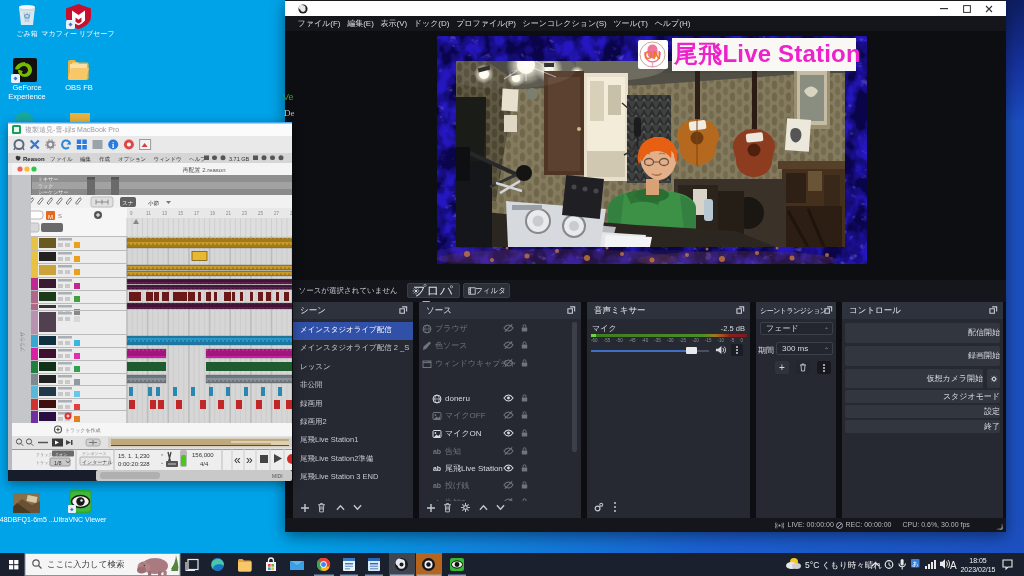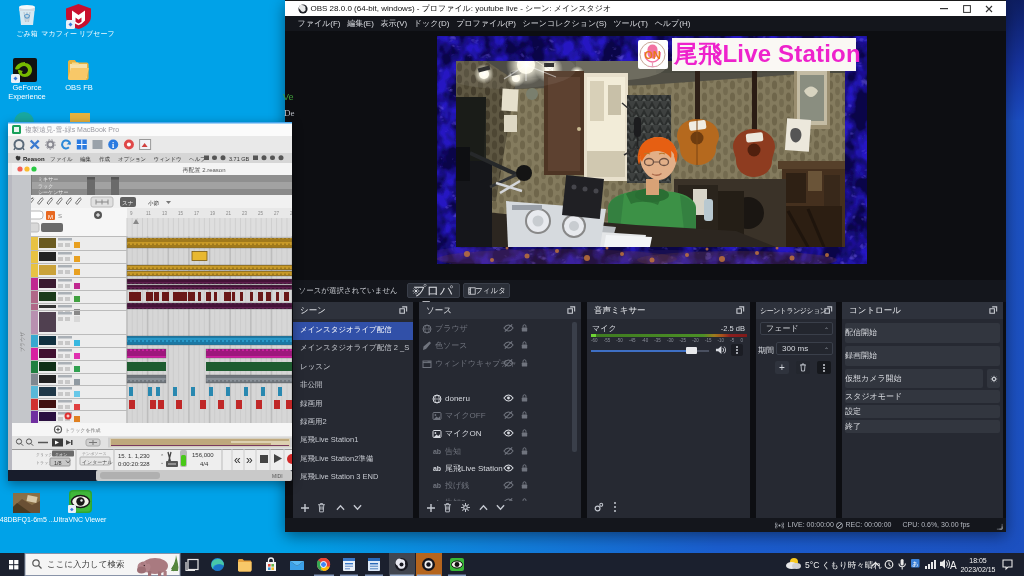--- a/index.html
+++ b/index.html
@@ -23,21 +23,21 @@
 #vnc{left:8px;top:122px;width:284px;height:359px;background:#e8e8e8;box-shadow:0 3px 10px rgba(0,0,0,.4);z-index:5}
 
 .sitem{position:absolute;left:0;width:120px;height:18px;color:#c6c9d0;font-size:7.5px;line-height:15px;padding-left:7px;white-space:nowrap;overflow:hidden}
 .sitem.sel{background:#3150a8;color:#fff}
 .srow{position:absolute;left:0;width:148px;height:17px;font-size:8px;line-height:11px;white-space:nowrap}
 .sic{position:absolute;width:10px;height:10px;display:block}
 .eyi{position:absolute;left:84px;top:-1px;width:11px;height:10px}
 .lki{position:absolute;left:101px;top:-1px;width:9px;height:10px}
 #scenelist,#srclist{position:absolute;left:0;top:17px;right:0;bottom:17px;overflow:hidden}
 
-.cbtn{position:absolute;left:3px;width:155px;height:13px;background:#32363f;border-radius:2px;color:#dcdee3;font-size:8px;text-align:left;line-height:13px}
+.cbtn{position:absolute;left:3px;width:155px;height:13px;background:#32363f;border-radius:2px;color:#dcdee3;font-size:8px;text-align:right;line-height:13px}
 </style></head>
 <body>
 <div class="abs" id="wpdark"></div>
 
 <svg width="120" height="135" viewBox="0 0 120 135" style="position:absolute;left:0;top:0">
 <g transform="translate(17,3)">
       <path d="M2 4h16l-2 18H4z" fill="#e8eef2" opacity=".92"></path>
       <path d="M2 4h16l-.5 4H2.5z" fill="#d0dae2"></path>
       <ellipse cx="10" cy="4" rx="8" ry="2" fill="#f4f8fa"></ellipse>
       <path d="M7 9l1.5 10M13 9l-1.5 10M10 9v10" stroke="#b8c2cc" stroke-width="1"></path>
@@ -490,21 +490,21 @@
 <rect x="92" y="350" width="60" height="7" rx="3" fill="#b0b0b0"></rect>
 <text x="264" y="356" font-size="5" fill="#555" font-family="Liberation Sans,sans-serif">MIDI</text>
 <rect x="0" y="53" width="4" height="295" fill="#b8b8c0"></rect>
 </svg>
 </div>
 
 <div class="abs" id="obs">
   <div id="obs-title"><svg style="position:absolute;left:13px;top:3px;width:10px;height:10px" viewBox="0 0 12 12">
         <circle cx="6" cy="6" r="5.5" fill="#1c1e24"></circle>
         <path d="M6 1.5a3 3 0 012.9 3.8A3 3 0 016 9.5a3.4 3.4 0 01-3.3-2.6A3 3 0 016 1.5z" fill="#fff" fill-opacity=".9"></path>
-      </svg><span style="margin-left:26px">OBS 28.0.0 (64-bit, windows) - プロファイル: youtube live - シーン: メインスタジオ</span>
+      </svg>
   <svg style="position:absolute;right:58px;top:7px;width:8px;height:2px">
         <rect width="8" height="1.2" fill="#333"></rect>
       </svg>
   <svg style="position:absolute;right:35px;top:4px;width:8px;height:8px" viewBox="0 0 8 8">
         <rect x=".6" y=".6" width="6.8" height="6.8" fill="none" stroke="#333" stroke-width="1"></rect>
       </svg>
   <svg style="position:absolute;right:13px;top:4px;width:8px;height:8px" viewBox="0 0 8 8">
         <path d="M1 1l6 6M7 1l-6 6" stroke="#333" stroke-width="1.1"></path>
       </svg>
   </div>

